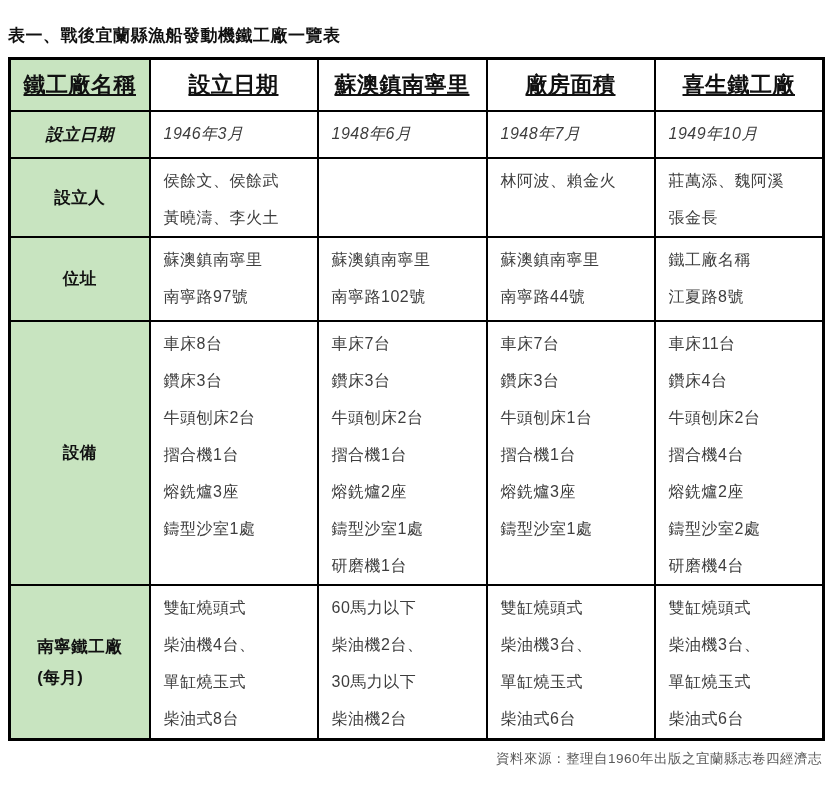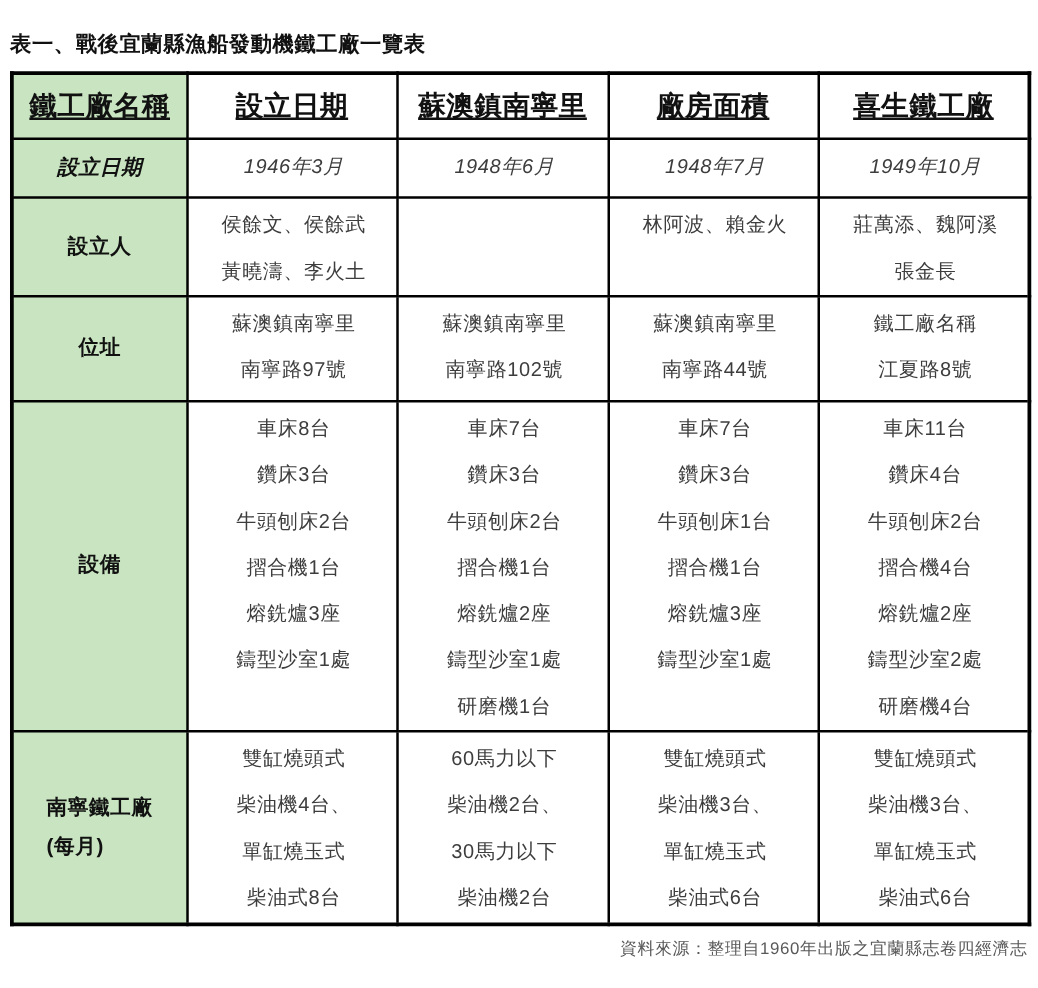--- a/index.html
+++ b/index.html
@@ -28,21 +28,21 @@
   th.corner { background:var(--green); }
   td.label {
     background:var(--green); text-align:center; vertical-align:middle;
     font-size:16.5px; font-weight:bold; color:var(--head-text);
     letter-spacing:0.5px;
   }
   td.label .lbl {
     display:inline-block; text-align:left; line-height:31px; white-space:pre-line;
   }
   td.data {
-    background:#ffffff; text-align:center; vertical-align:top;
+    background:#ffffff; text-align:left; vertical-align:top;
     font-size:16px; font-weight:normal; color:var(--body-text);
     padding:3px 10px 0 13px; line-height:37px; white-space:pre-line;
     letter-spacing:0.5px;
   }
   tr.r-head    { height:52px; }
   tr.r-date    { height:47px;font-style:italic; }
   tr.r-founder { height:74px; }
   tr.r-addr    { height:84px; }
   tr.r-area    { height:46px; }
   tr.r-equip   { height:261px; }

